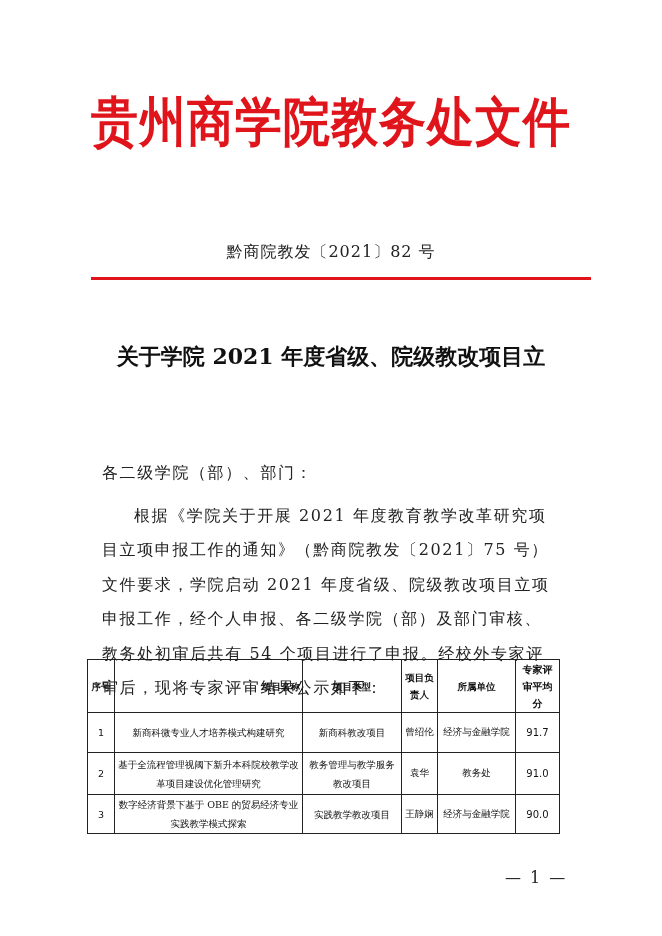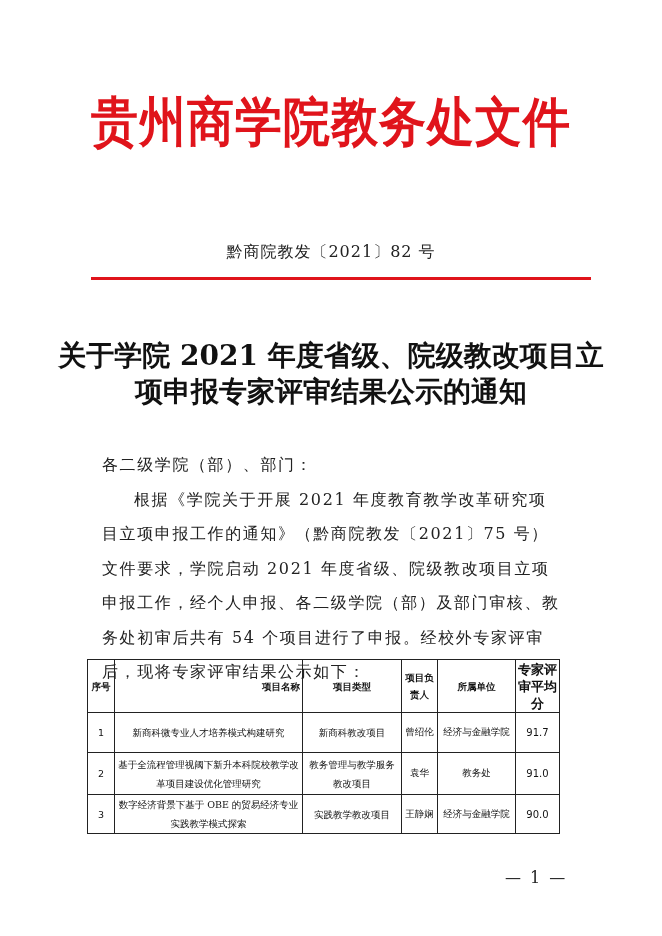--- a/index.html
+++ b/index.html
@@ -1,23 +1,23 @@
 <!DOCTYPE html>
 <html><head>
 <meta charset="utf-8">
 <style>
   html,body{margin:0;padding:0;background:#ffffff;}
   body{width:662px;height:936px;position:relative;overflow:hidden;font-family:"DejaVu Serif","Liberation Serif",serif;color:#1a1a1a;}
   .abs{position:absolute;}
   .masthead{left:0;top:92px;width:662px;text-align:center;color:#e0141b;font-family:"DejaVu Serif",serif;font-size:47px;font-weight:bold;letter-spacing:1px;line-height:60px;transform:scaleY(1.12);}
   .docno{left:0;top:242px;width:662px;text-align:center;font-size:16px;letter-spacing:1px;color:#222;}
   .redline{left:91px;top:277px;width:500px;height:3px;background:#e0141b;}
-  .title{left:0;top:338px;width:662px;text-align:center;font-size:28px;font-weight:bold;line-height:36px;color:#111;}
+  .title{left:0;top:338px;width:662px;text-align:center;font-size:22px;font-weight:bold;line-height:36px;color:#111;}
   .body{left:104px;top:448px;width:460px;font-size:16px;line-height:34.5px;letter-spacing:1.6px;color:#222;}
-  .body p{margin:0;}
+  .body p{margin:8px;}
   .indent{text-indent:32px;}
   table.results{position:absolute;left:87px;top:659px;border-collapse:collapse;font-family:"DejaVu Sans","Liberation Sans",sans-serif;font-size:9.5px;color:#111;}
   table.results td, table.results th{border:1px solid #222;padding:0 2px;text-align:center;vertical-align:middle;}
   table.results th{font-weight:bold;line-height:17px;}
   .c-no{width:22px;}
   .c-name{width:183px;text-align:center;line-height:19px;font-family:"DejaVu Serif",serif;}
   .c-type{width:94px;font-family:"DejaVu Serif",serif;line-height:19px;}
   .c-lead{width:31px;font-family:"DejaVu Serif",serif;margin-left:40px;}
   .c-unit{width:73px;font-family:"DejaVu Serif",serif;margin-left:44px;}
   .c-score{width:39px;font-size:10px;}
@@ -29,37 +29,36 @@
 </style>
 </head>
 <body>
 
 <div class="abs masthead">贵州商学院教务处文件</div>
 <div class="abs docno">黔商院教发〔2021〕82 号</div>
 <div class="abs redline"></div>
 
 <div class="abs title">
   <div>关于学院 2021 年度省级、院级教改项目立</div>
-  <div>项申报专家评审结果公示的通知</div>
 </div>
 
 <div class="abs body">
   <p style="margin-left:-2px;">各二级学院（部）、部门：</p>
   <p class="indent" style="margin-left:-2px;">根据《学院关于开展 2021 年度教育教学改革研究项目立项申报工作的通知》（黔商院教发〔2021〕75 号）文件要求，学院启动 2021 年度省级、院级教改项目立项申报工作，经个人申报、各二级学院（部）及部门审核、教务处初审后共有 54 个项目进行了申报。经校外专家评审后，现将专家评审结果公示如下：</p>
 </div>
 
 <table class="results">
   <thead>
     <tr class="h-row">
       <th class="c-no">序号</th>
       <th class="c-name" style="text-align:right;font-family:'DejaVu Sans',sans-serif;">项目名称</th>
       <th class="c-type" style="font-family:Liberation Sans, sans-serif;">项目类型</th>
       <th class="c-lead" style="font-family:'DejaVu Sans',sans-serif;">项目负责人</th>
       <th class="c-unit" style="font-family:'DejaVu Sans',sans-serif;">所属单位</th>
-      <th class="c-score" style="font-size:13px;">专家评审平均分</th>
+      <th class="c-score" style="font-size:10px;">专家评审平均分</th>
     </tr>
   </thead>
   <tbody>
     <tr class="r1">
       <td class="c-no">1</td>
       <td class="c-name">新商科微专业人才培养模式构建研究</td>
       <td class="c-type">新商科教改项目</td>
       <td class="c-lead">曾绍伦</td>
       <td class="c-unit">经济与金融学院</td>
       <td class="c-score">91.7</td>

